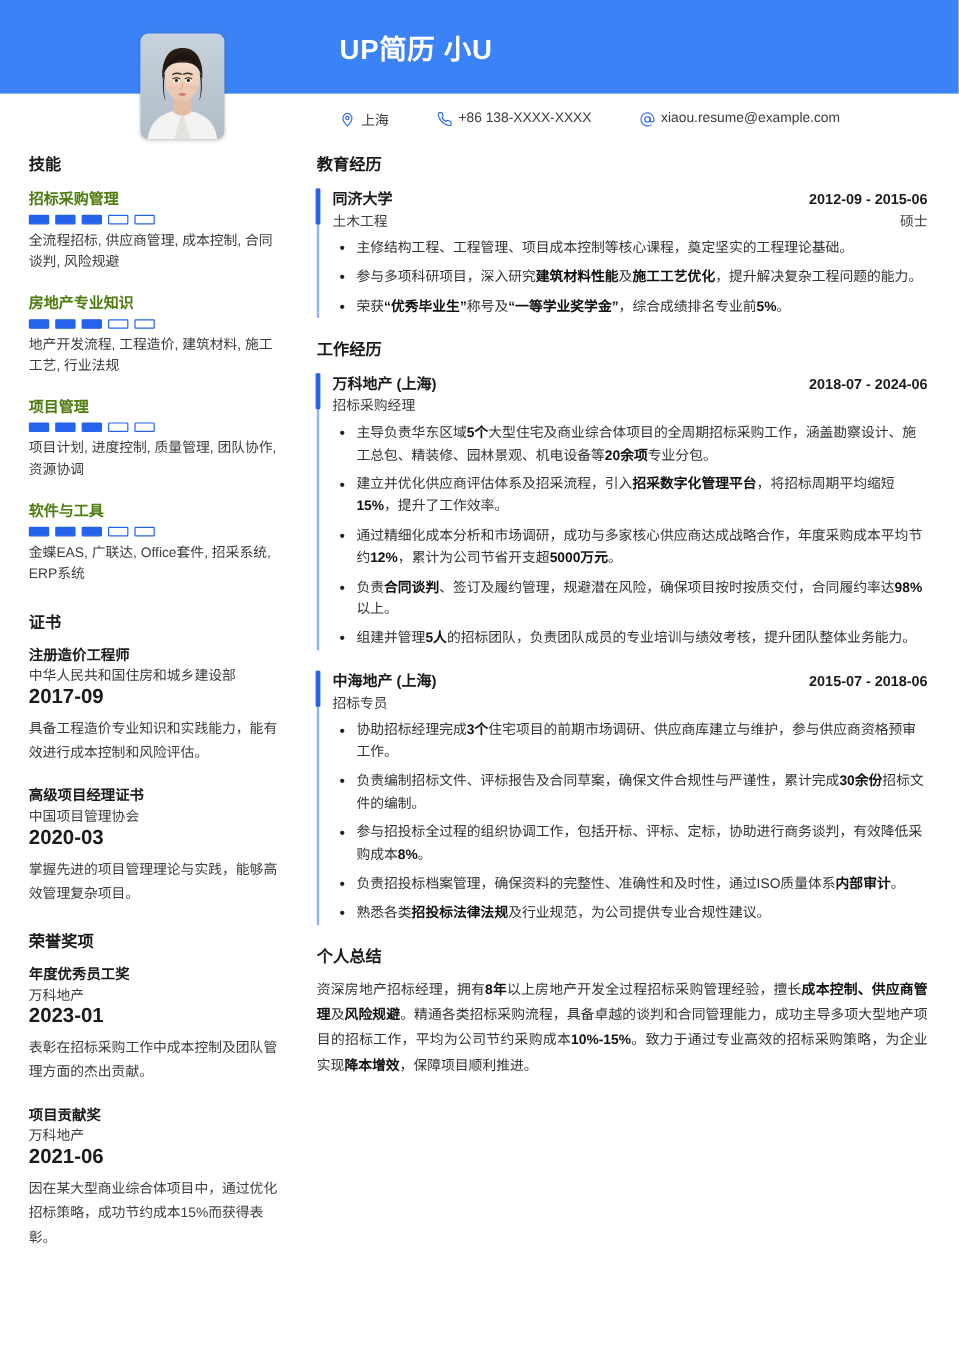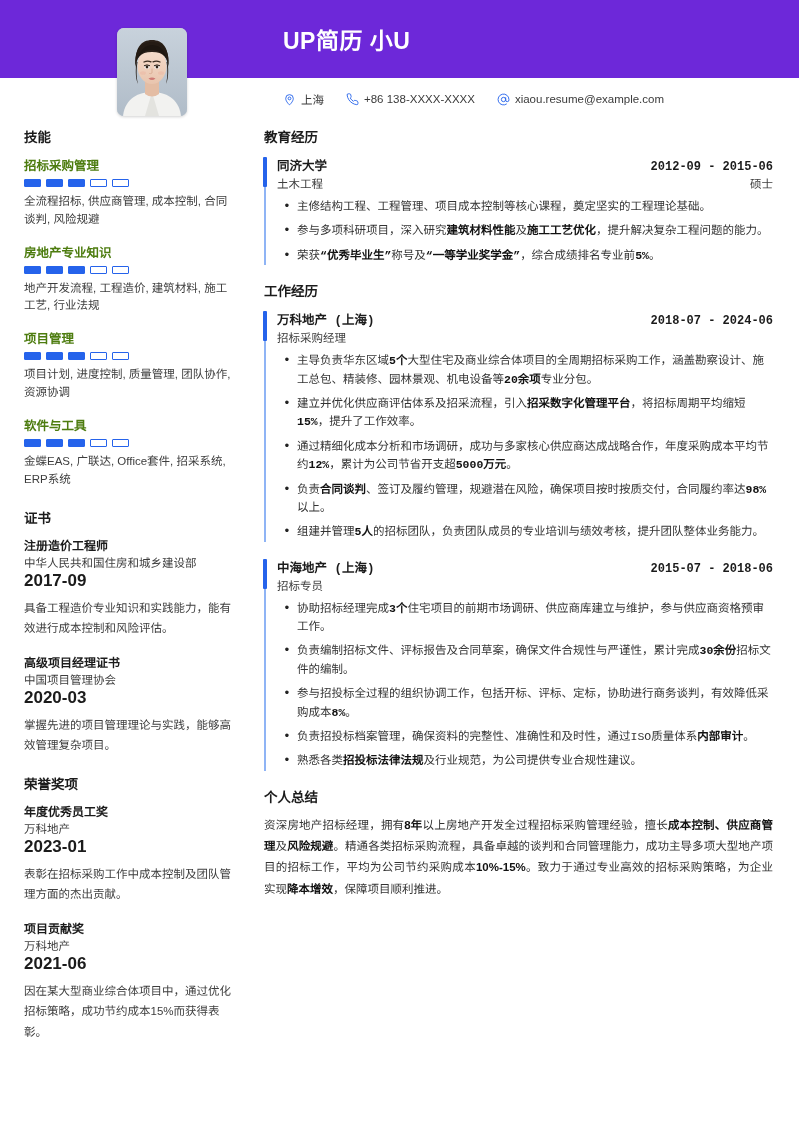--- a/index.html
+++ b/index.html
@@ -6,39 +6,39 @@
   * { margin:0; padding:0; box-sizing:border-box; }
   html,body { background:#ffffff; }
   body {
     width:799px; height:1130px;
     font-family:"Liberation Sans","DejaVu Sans",sans-serif;
     color:#2b2b2b; position:relative; overflow:hidden;
   }
 
   
   .header {
-    position:relative; height:78px; background:#6d28d9;
+    position:relative; height:78px; background:#3b82f6;
     display:flex; align-items:center;
   }
   .header-title {
     position:absolute; left:283px; top:50%; transform:translateY(-50%);
     font-size:23px; font-weight:700; color:#ffffff; letter-spacing:.5px;
   }
   .avatar-wrap {
     position:absolute; left:117px; top:28px; width:70px; height:88px;
     border-radius:7px; overflow:hidden; z-index:5;
     background:#c3ccd6;
     box-shadow:0 1px 3px rgba(0,0,0,.18);
   }
   .avatar-svg { display:block; width:100%; height:100%; }
 
   
   .contact-bar {
     height:42px; background:#ffffff;
-    display:flex; align-items:center; padding-left:283px; gap:22px;
+    display:flex; align-items:center; padding-left:283px; gap:40px;
   }
   .contact-item { display:flex; align-items:center; gap:5px; font-size:11.5px; color:#3a3a3a; }
   .contact-item .ci-icon { display:inline-flex; width:13px; height:13px; color:#2563EB; }
   .contact-item .ci-icon svg { width:13px; height:13px; fill:none; stroke:#2563EB; stroke-width:1.7; }
 
   
   .body-grid { display:flex; padding:0 0 0 0; }
   .sidebar { width:258px; padding:6px 22px 0 24px; }
   .main { flex:1; padding:6px 26px 0 6px; position:relative; }
   .main::before{
@@ -62,21 +62,21 @@
   .skill-desc { font-size:11.5px; line-height:1.55; color:#3d3d3d; }
 
   
   .side-entry { margin-bottom:15px; }
   .side-entry-title { font-size:12px; font-weight:700; color:#1b1b1b; }
   .side-entry-org { font-size:11.5px; color:#3d3d3d; margin-top:1px; }
   .side-entry-date { font-size:17px; font-weight:700; color:#1b1b1b; margin-top:1px; }
   .side-entry-desc { font-size:11.5px; line-height:1.75; color:#3d3d3d; margin-top:7px; }
 
   
-  .entry { position:relative; padding-left:13px; margin-bottom:15px;font-family:Liberation Mono, monospace; }
+  .entry { position:relative; padding-left:13px; margin-bottom:15px; }
   .entry-rail {
     position:absolute; left:0; top:2px; bottom:0; width:1.6px; background:#8FB4F5;
   }
   .entry-rail::before {
     content:""; position:absolute; left:-1.2px; top:0; width:4px; height:30px;
     background:#2563EB; border-radius:1px;
   }
   .entry-head { display:flex; justify-content:space-between; align-items:baseline; }
   .entry-org { font-size:12.5px; font-weight:700; color:#1b1b1b; }
   .entry-date { font-size:12px; font-weight:700; color:#1b1b1b; white-space:nowrap; }

